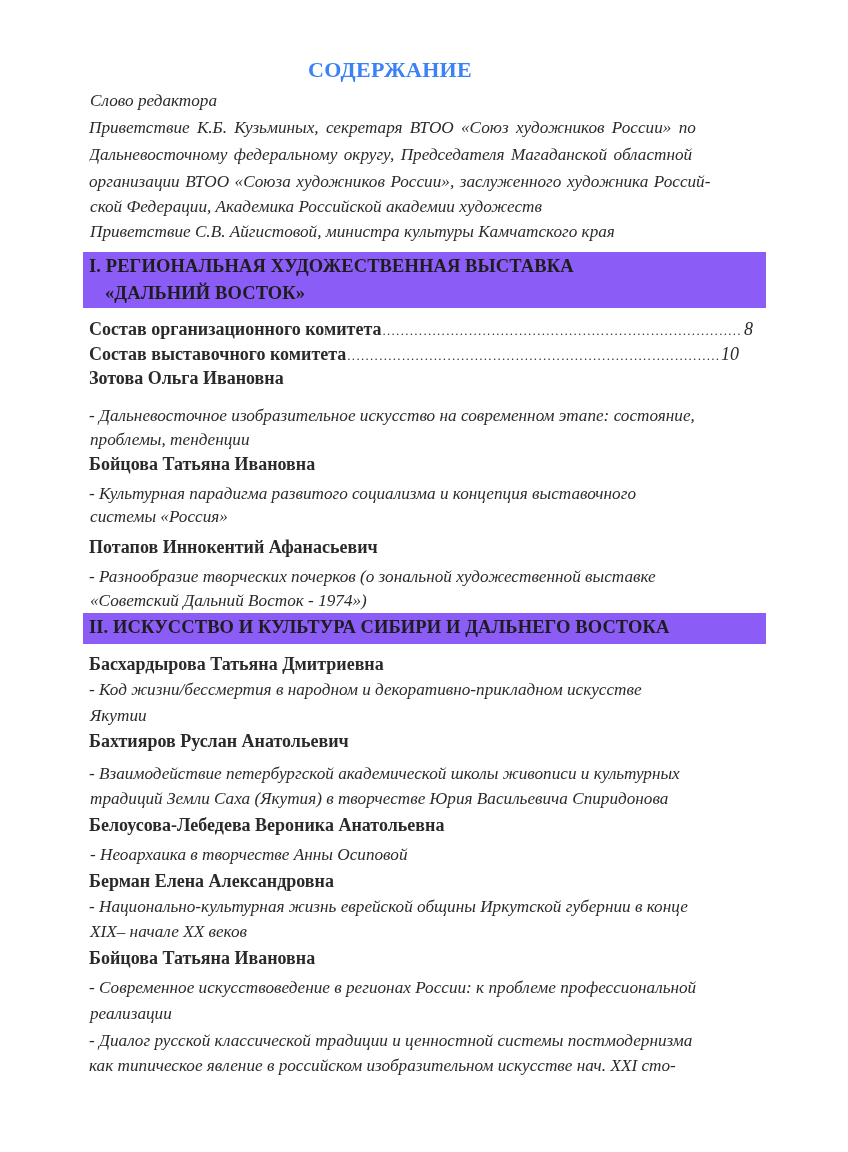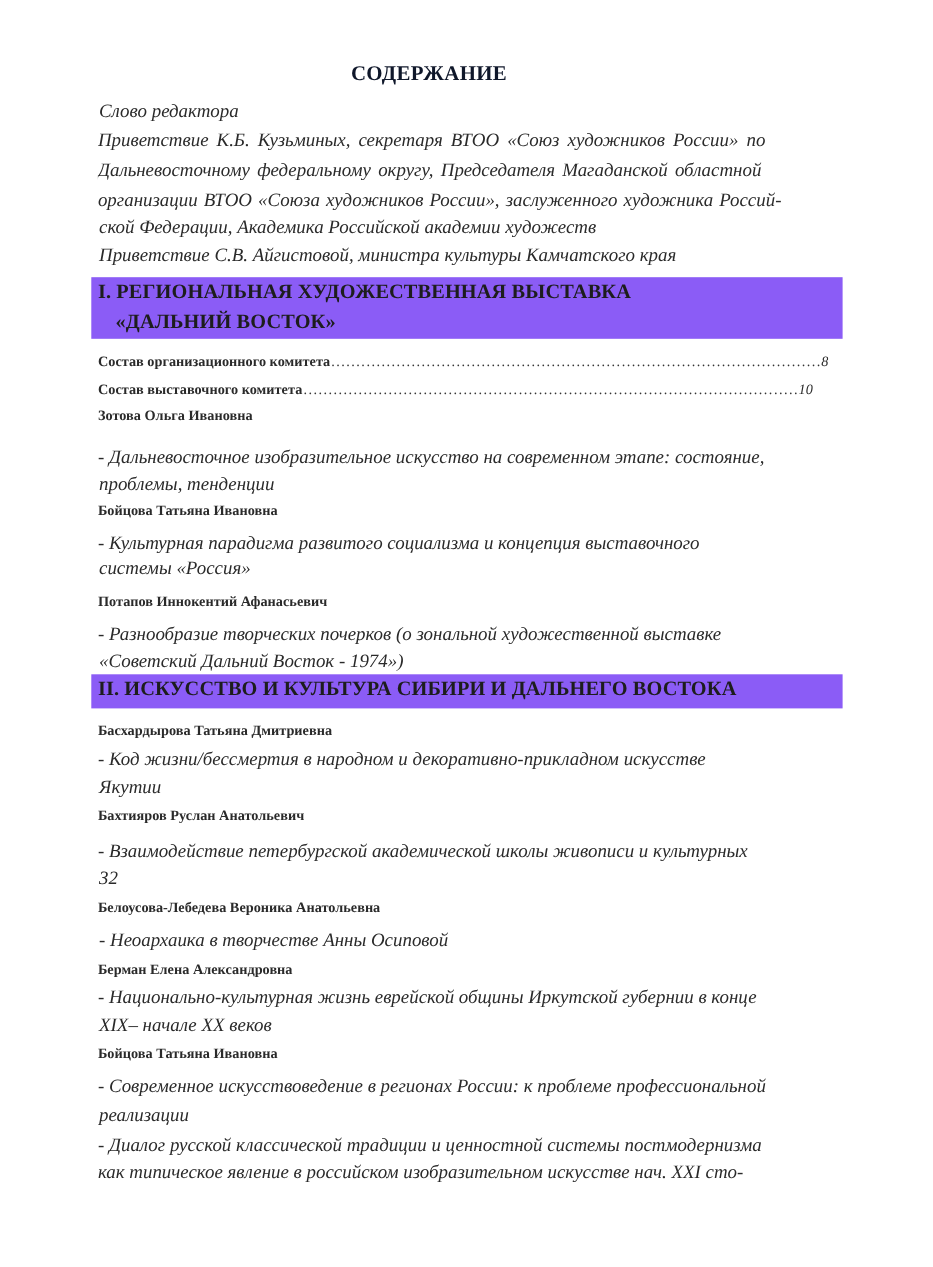--- a/index.html
+++ b/index.html
@@ -3,28 +3,28 @@
 <meta charset="utf-8">
 <style>
   html, body { margin: 0; padding: 0; }
   body {
     width: 848px; height: 1152px; background: #ffffff; position: relative; overflow: hidden;
     font-family: "Liberation Serif", "DejaVu Serif", serif; color: #2a2a2a;
   }
   .page { position: absolute; left: 0; top: 0; width: 848px; height: 1152px; }
   .title {
     position: absolute; left: 0; width: 780px; top: 57px; text-align: center;
-    font-weight: bold; font-size: 19px; letter-spacing: 0.3px; color: #0f172a;
+    font-weight: bold; font-size: 22px; letter-spacing: 0.3px; color: #3b82f6;
   }
   .line {
     position: absolute; left: 89px; width: 664px; height: 24px; font-size: 17.2px; line-height: 24px;
     white-space: nowrap; overflow: hidden; display: flex; align-items: baseline;
   }
   .line.it { font-style: italic; flex-direction: column; }
-  .line.bold { font-weight: bold; font-size: 13px; }
+  .line.bold { font-weight: bold; font-size: 18px; }
   .line.just { justify-content: space-between; }
   .line .txt { flex: 0 0 auto; }
   .line .dots {
     flex: 1 1 auto; overflow: hidden; white-space: nowrap; margin: 0 1px;
     font-style: normal; font-weight: normal; font-size: 13px; letter-spacing: 1.3px; color: #333;
   }
   .line .dots::before {
     content: "................................................................................................................................................................................................................";
   }
   .line .pg { flex: 0 0 auto; font-style: italic; font-weight: normal; }
@@ -136,20 +136,21 @@
     <span class="pg">28</span>
   </div>
 
   <div class="line bold" style="top:729px">
     <span class="txt">Бахтияров Руслан Анатольевич</span>
   </div>
   <div class="line it" style="top:762px">
     <span class="txt">- Взаимодействие петербургской академической школы живописи и культурных</span>
   </div>
   <div class="line it" style="top:787px">
+    <span class="txt">традиций Земли Саха (Якутия) в творчестве Юрия Васильевича Спиридонова </span>
     <span class="dots"></span>
     <span class="pg">32</span>
   </div>
 
   <div class="line bold" style="top:813px">
     <span class="txt">Белоусова-Лебедева Вероника Анатольевна</span>
   </div>
   <div class="line it" style="top:843px">
     <span class="txt">- Неоархаика в творчестве Анны Осиповой</span>
     <span class="dots"></span>

